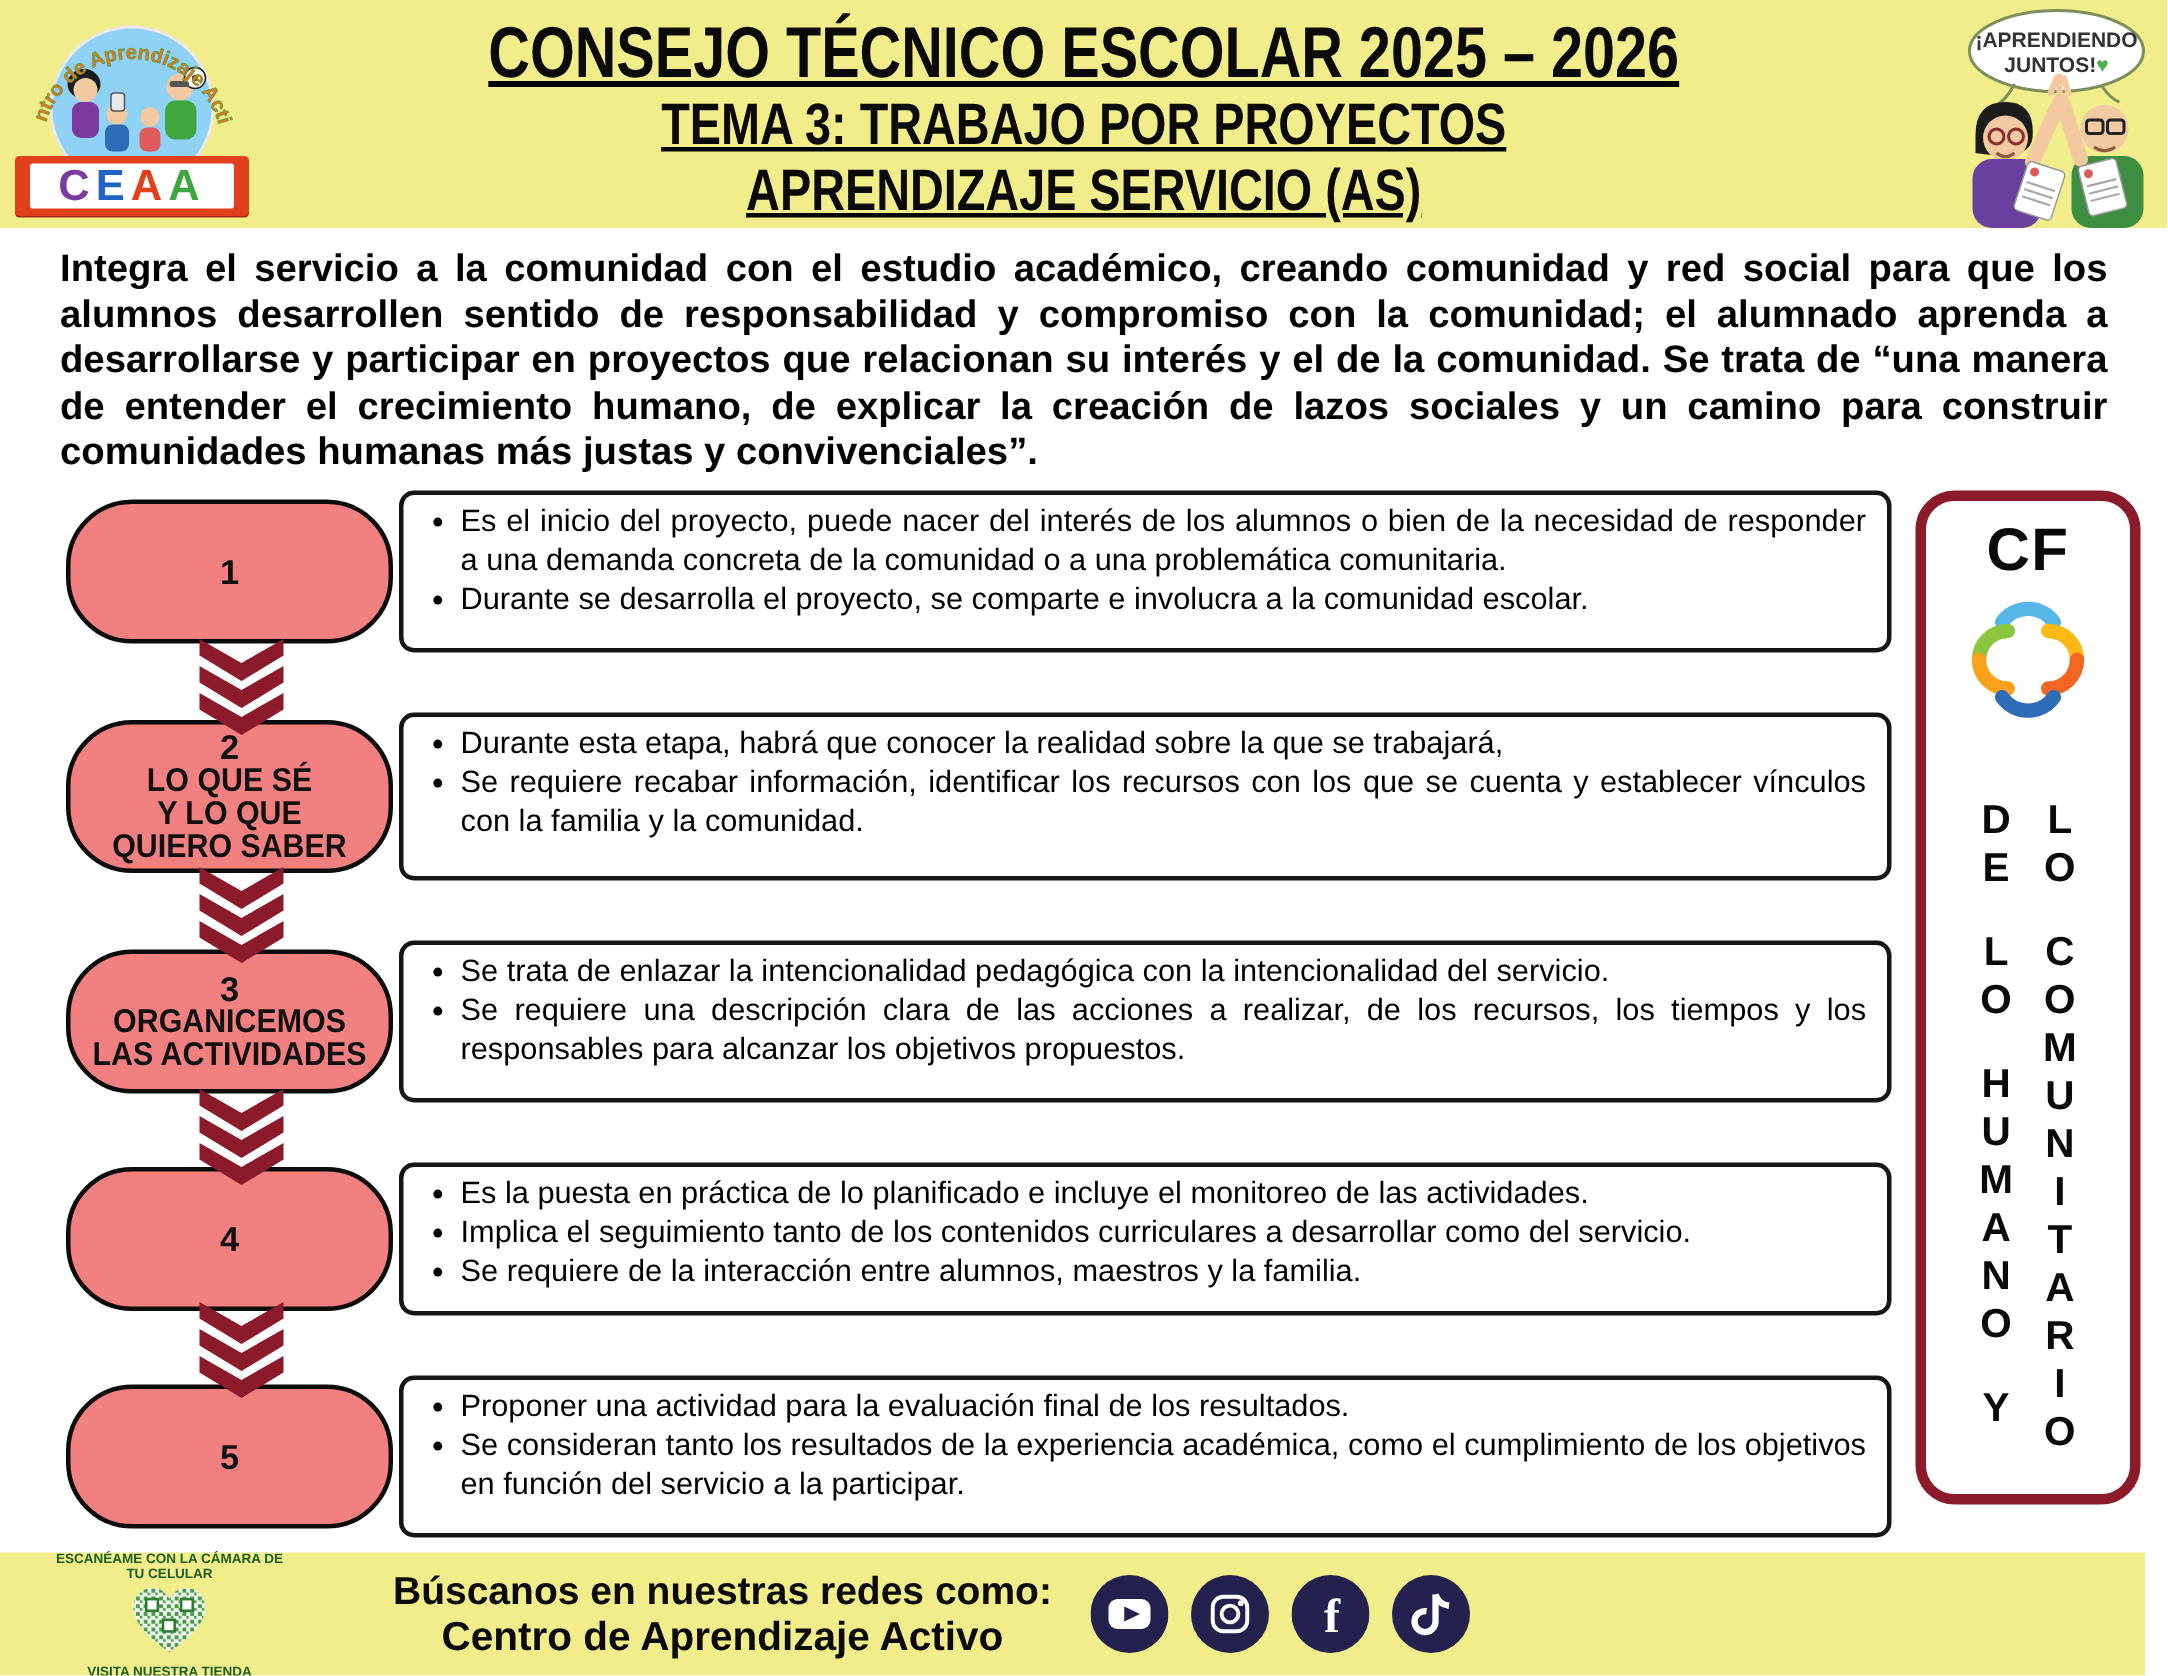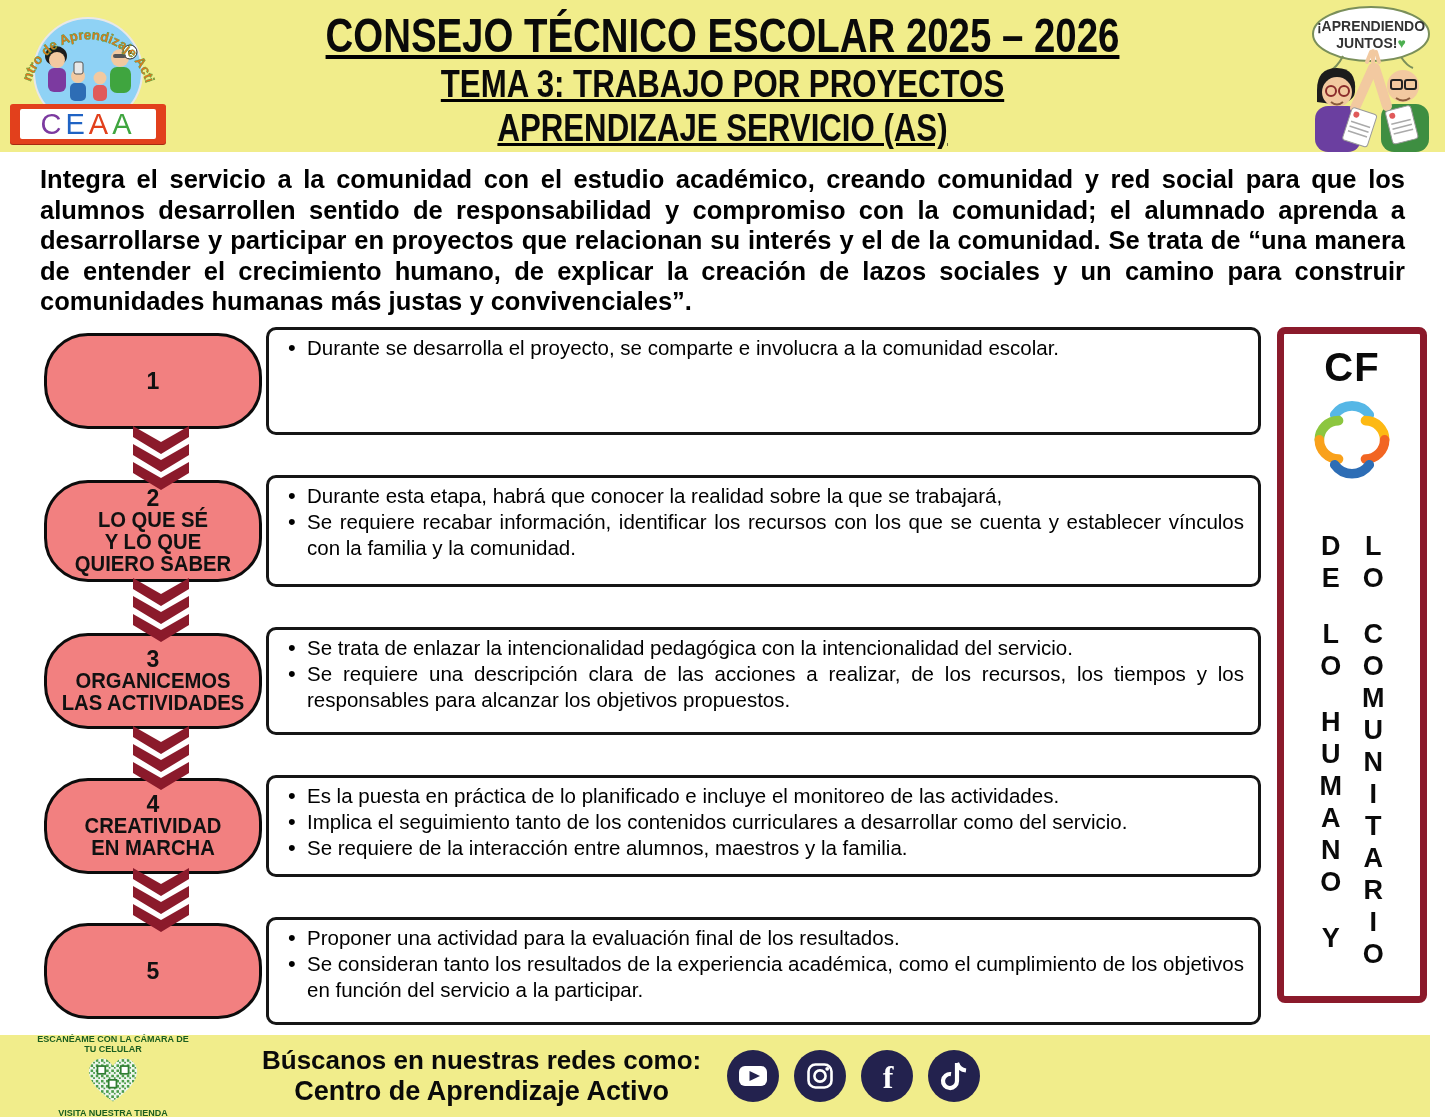--- a/index.html
+++ b/index.html
@@ -13,21 +13,21 @@
               white-space:nowrap;color:#0a0a0a;}
   .t1{font-size:48px;line-height:52px;}
   .t2{font-size:39px;line-height:44px;}
   .t3{font-size:39px;line-height:44px;}
 
   .ceaa-logo{position:absolute;left:12px;top:4px;width:152px;height:144px;}
   .ceaa-banner{position:absolute;left:-2px;bottom:4px;right:-2px;height:40px;
                background:#E2401C;border-radius:3px;box-shadow:0 1px 0 #a52a12;}
   .ceaa-banner-inner{position:absolute;left:10px;top:5px;right:10px;bottom:5px;background:#fff;border-radius:2px;}
   .ceaa-acronym{position:absolute;left:0;right:0;bottom:6px;text-align:center;
-                font-size:29px;font-weight:400;letter-spacing:4px;line-height:36px;}
+                font-size:29px;font-weight:700;letter-spacing:4px;line-height:36px;}
 
   .mascots{position:absolute;right:4px;top:4px;width:144px;height:148px;}
 
   
   .intro{margin:12px 40px 0 40px;font-size:25.5px;font-weight:bold;line-height:1.2;
          text-align:justify;color:#000;}
 
   
   .flow{display:flex;align-items:flex-start;margin:10px 18px 0 44px;}
   .stages-col{flex:1;min-width:0;}
@@ -51,21 +51,21 @@
   .bullets{margin:2px 0 0 0;padding:0 0 0 30px;list-style:none;}
   .bullets li{position:relative;font-size:20.5px;line-height:26px;color:#000;
               text-align:justify;}
   .bullets li::before{content:"\2022";position:absolute;left:-19px;top:0;font-size:22px;}
 
   .chev{height:40px;position:relative;z-index:3;pointer-events:none;}
   .chev svg{position:absolute;left:86px;top:-10px;}
 
   
   .sidebar{width:136px;flex:0 0 136px;margin-left:16px;height:662px;
-           border:7px solid #8B1A2B;border-radius:8px;background:#fff;
+           border:7px solid #8B1A2B;border-radius:26px;background:#fff;
            display:flex;flex-direction:column;align-items:center;}
   .cf-label{font-size:40px;font-weight:900;color:#0a0a0a;margin-top:12px;line-height:42px;letter-spacing:1px;}
   .cf-logo{margin-top:0px;}
   .vcols{display:flex;gap:20px;margin-top:46px;}
   .vcol{display:flex;flex-direction:column;align-items:center;}
   .vword{display:flex;flex-direction:column;align-items:center;margin-bottom:24px;}
   .vletter{font-size:27px;font-weight:bold;line-height:32px;color:#0a0a0a;}
 
   
   .footer{position:absolute;left:0;right:15px;bottom:0;height:82px;background:#F1ED8B;
@@ -163,20 +163,21 @@
   <div class="flow">
     <div class="stages-col" id="stages">
   <div class="stage-row stage-1">
     <div class="pill-wrap">
       <div class="pill">
         <div class="pill-number">1</div>
       </div>
     </div>
     <div class="stage-box">
       <ul class="bullets">
+              <li>Es el inicio del proyecto, puede nacer del interés de los alumnos  o bien de la necesidad de responder a una demanda concreta de la comunidad o a una problemática comunitaria.</li>
               <li>Durante se desarrolla  el proyecto, se comparte e involucra a la comunidad escolar.</li>
             </ul>
     </div>
   </div>
 
   <div class="chev">
     <svg width="62" height="66" viewBox="0 0 62 66">
       <path d="M3,1 L31,17 L59,1 L59,12 L31,29 L3,12 Z" fill="#8B1A2B"></path>
       <path d="M3,19 L31,35 L59,19 L59,30 L31,47 L3,30 Z" fill="#8B1A2B"></path>
       <path d="M3,37 L31,53 L59,37 L59,48 L31,65 L3,48 Z" fill="#8B1A2B"></path>
@@ -233,24 +234,20 @@
       <path d="M3,1 L31,17 L59,1 L59,12 L31,29 L3,12 Z" fill="#8B1A2B"></path>
       <path d="M3,19 L31,35 L59,19 L59,30 L31,47 L3,30 Z" fill="#8B1A2B"></path>
       <path d="M3,37 L31,53 L59,37 L59,48 L31,65 L3,48 Z" fill="#8B1A2B"></path>
     </svg>
   </div>
 
   <div class="stage-row stage-4">
     <div class="pill-wrap">
       <div class="pill">
         <div class="pill-number">4</div>
-        <div class="pill-lines">
-                <div class="pill-line">CREATIVIDAD</div>
-                <div class="pill-line">EN MARCHA</div>
-              </div>
       </div>
     </div>
     <div class="stage-box">
       <ul class="bullets">
               <li>Es la puesta en práctica de lo planificado  e incluye el monitoreo de las actividades.</li>
               <li>Implica el seguimiento tanto de los contenidos curriculares a desarrollar como del servicio.</li>
               <li>Se requiere de la interacción entre alumnos, maestros y la familia.</li>
             </ul>
     </div>
   </div>

